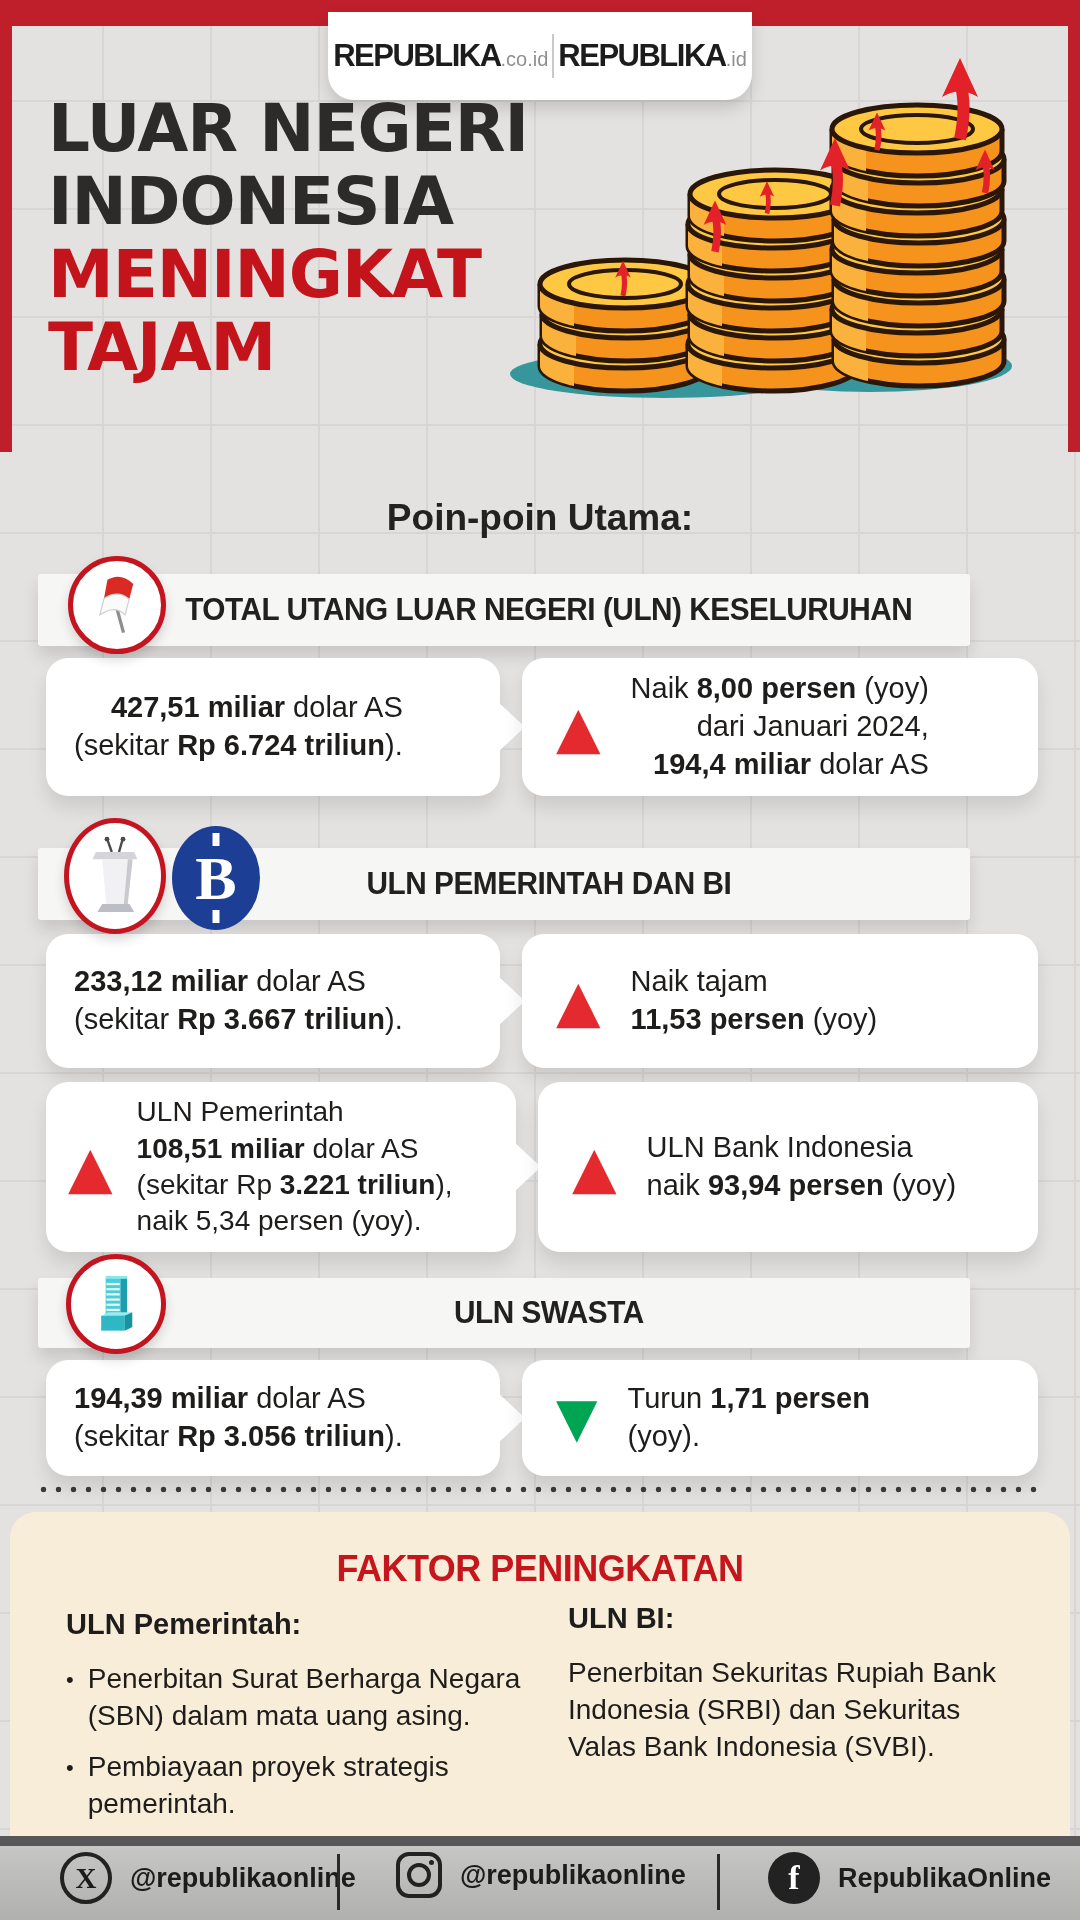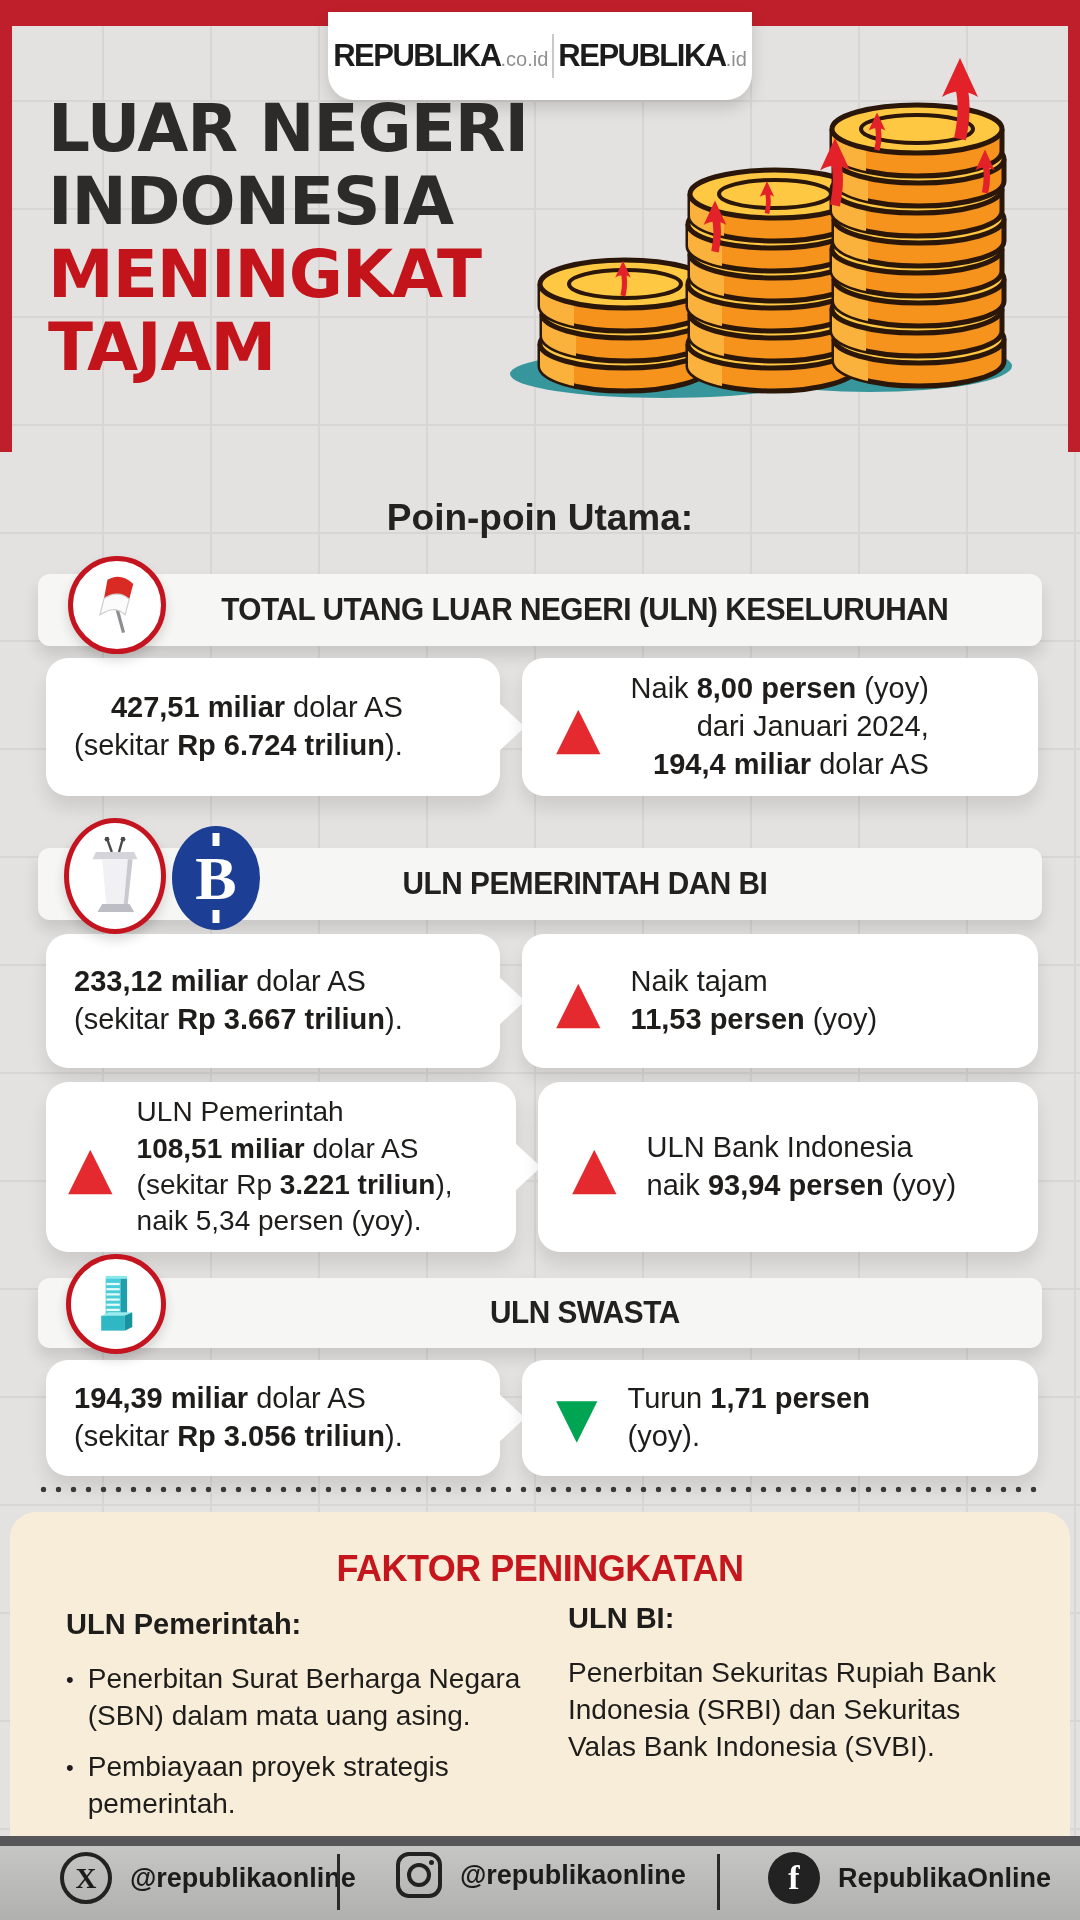--- a/index.html
+++ b/index.html
@@ -38,21 +38,21 @@
   .ring.podium{left:64px;top:818px;width:92px;height:106px;border-radius:50%;}
   .ring.building{left:66px;top:1254px;width:90px;height:90px;}
   .bi-oval{position:absolute;left:172px;top:826px;width:88px;height:104px;background:#1c3e94;
            border-radius:50%;z-index:5;display:flex;align-items:center;justify-content:center;}
   .bi-oval .bi-b{color:#fff;font-family:"Liberation Serif","DejaVu Serif",serif;
                  font-weight:700;font-size:62px;line-height:1;}
   .bi-oval::before,.bi-oval::after{content:"";position:absolute;left:50%;transform:translateX(-50%);
                  width:7px;height:13px;background:#fff;}
   .bi-oval::before{top:7px}.bi-oval::after{bottom:7px}
   
-  .sec-header{position:absolute;left:38px;width:1004px;background:#f6f6f4;border-radius:12px;
+  .sec-header{position:absolute;left:38px;width:932px;background:#f6f6f4;border-radius:3px;
               box-shadow:0 10px 16px rgba(0,0,0,.12);display:flex;align-items:center;justify-content:center;
               padding:0 50px 0 140px;box-sizing:border-box;z-index:2;}
   .sec-header span{font-size:31px;font-weight:800;letter-spacing:-.5px;color:#222120;
                    transform:scaleX(.96);white-space:nowrap;}
   .h1{top:574px;height:72px;}
   .h2{top:848px;height:72px;}
   .h3{top:1278px;height:70px;}
   
   .box{position:absolute;background:#fff;border-radius:22px;box-shadow:0 12px 18px rgba(0,0,0,.10);
        display:flex;align-items:center;box-sizing:border-box;z-index:3;}

